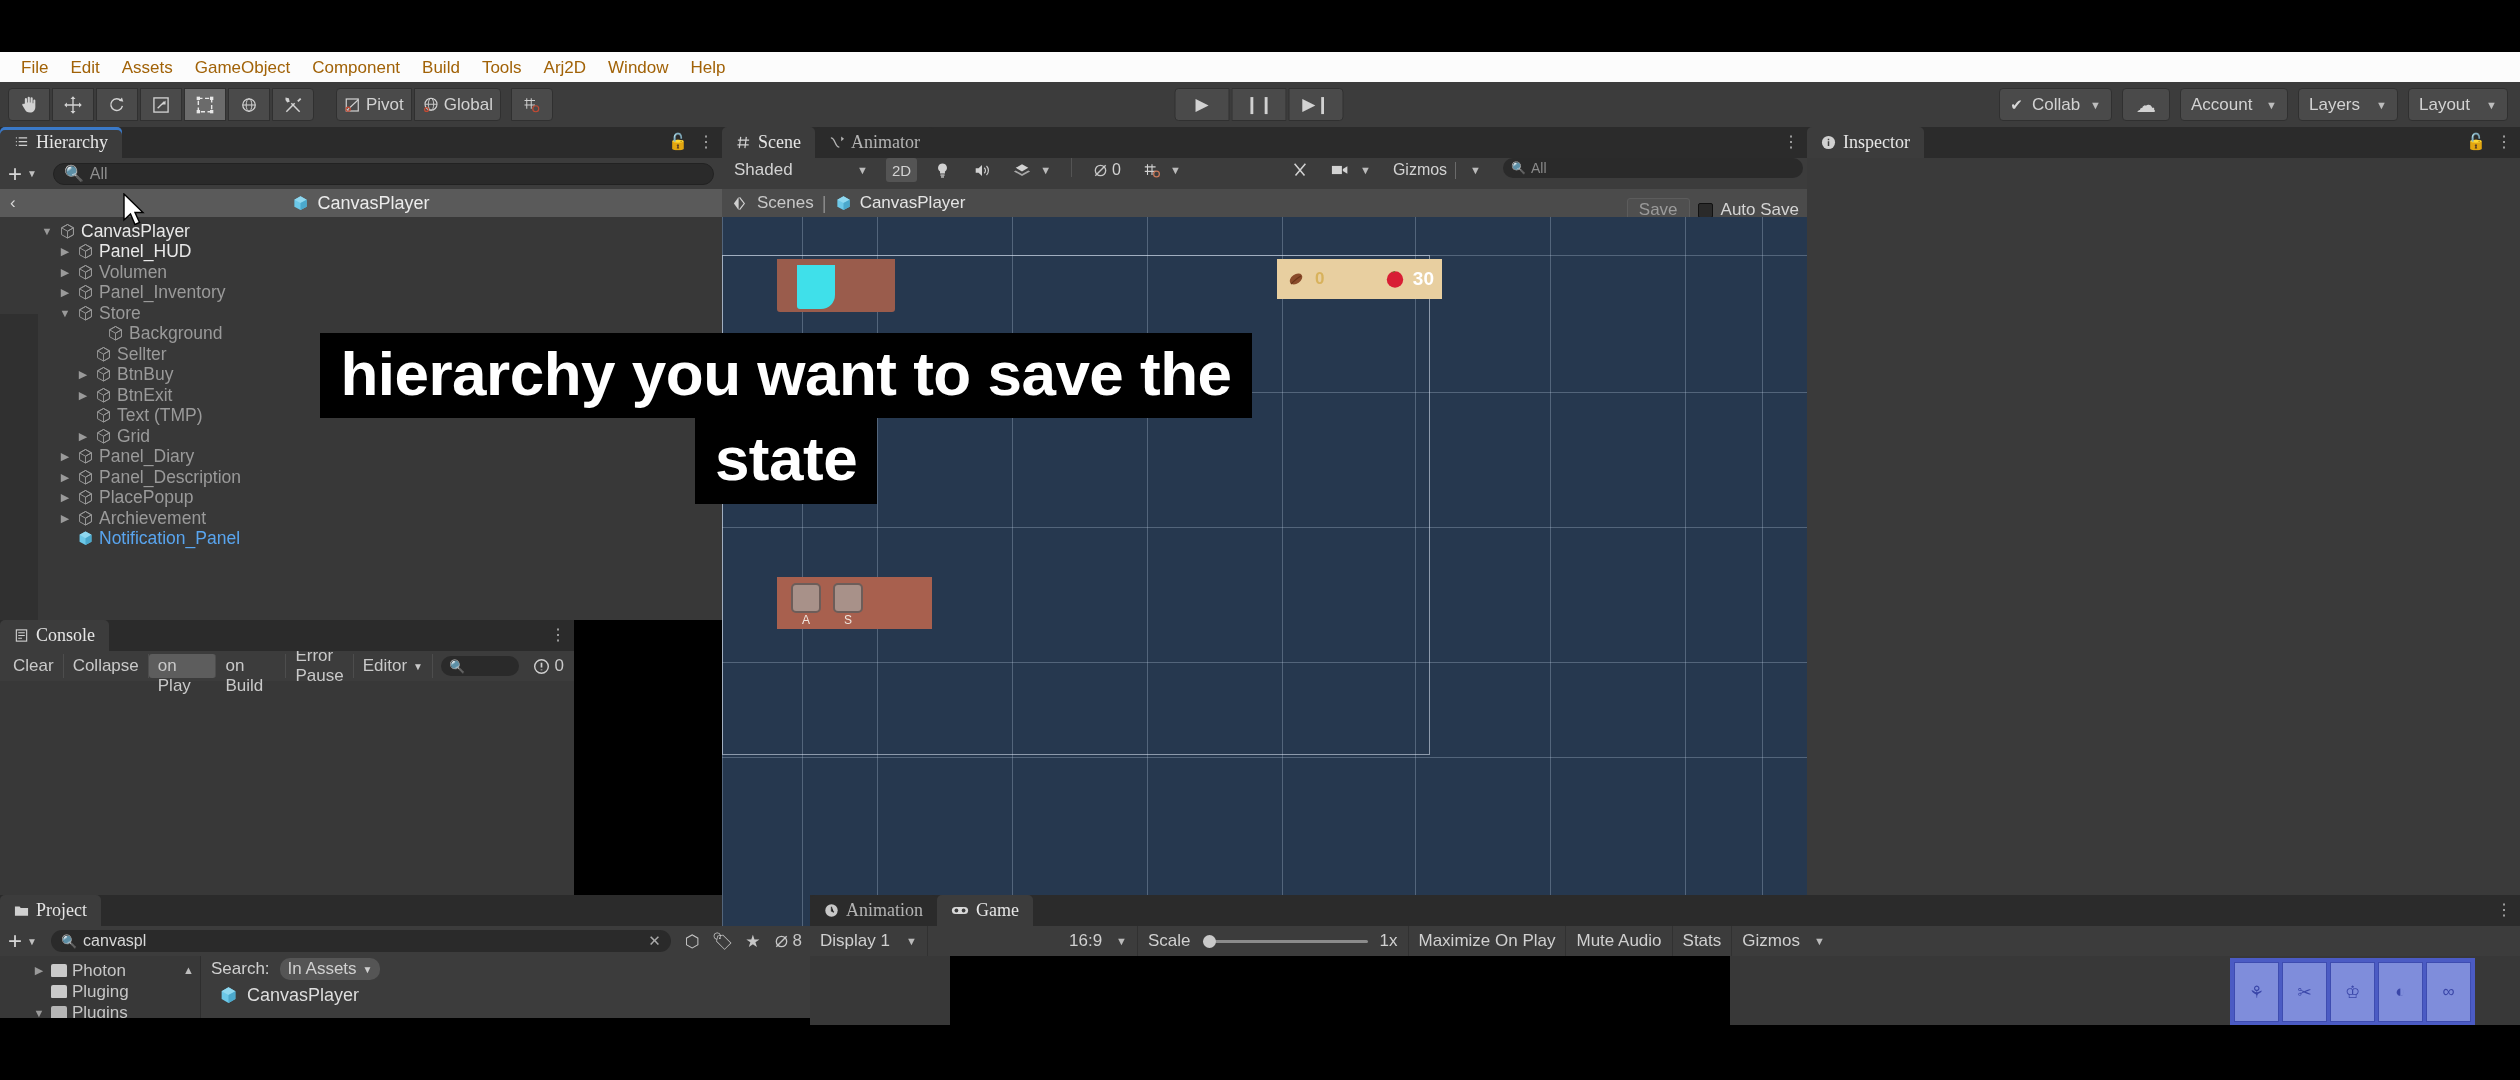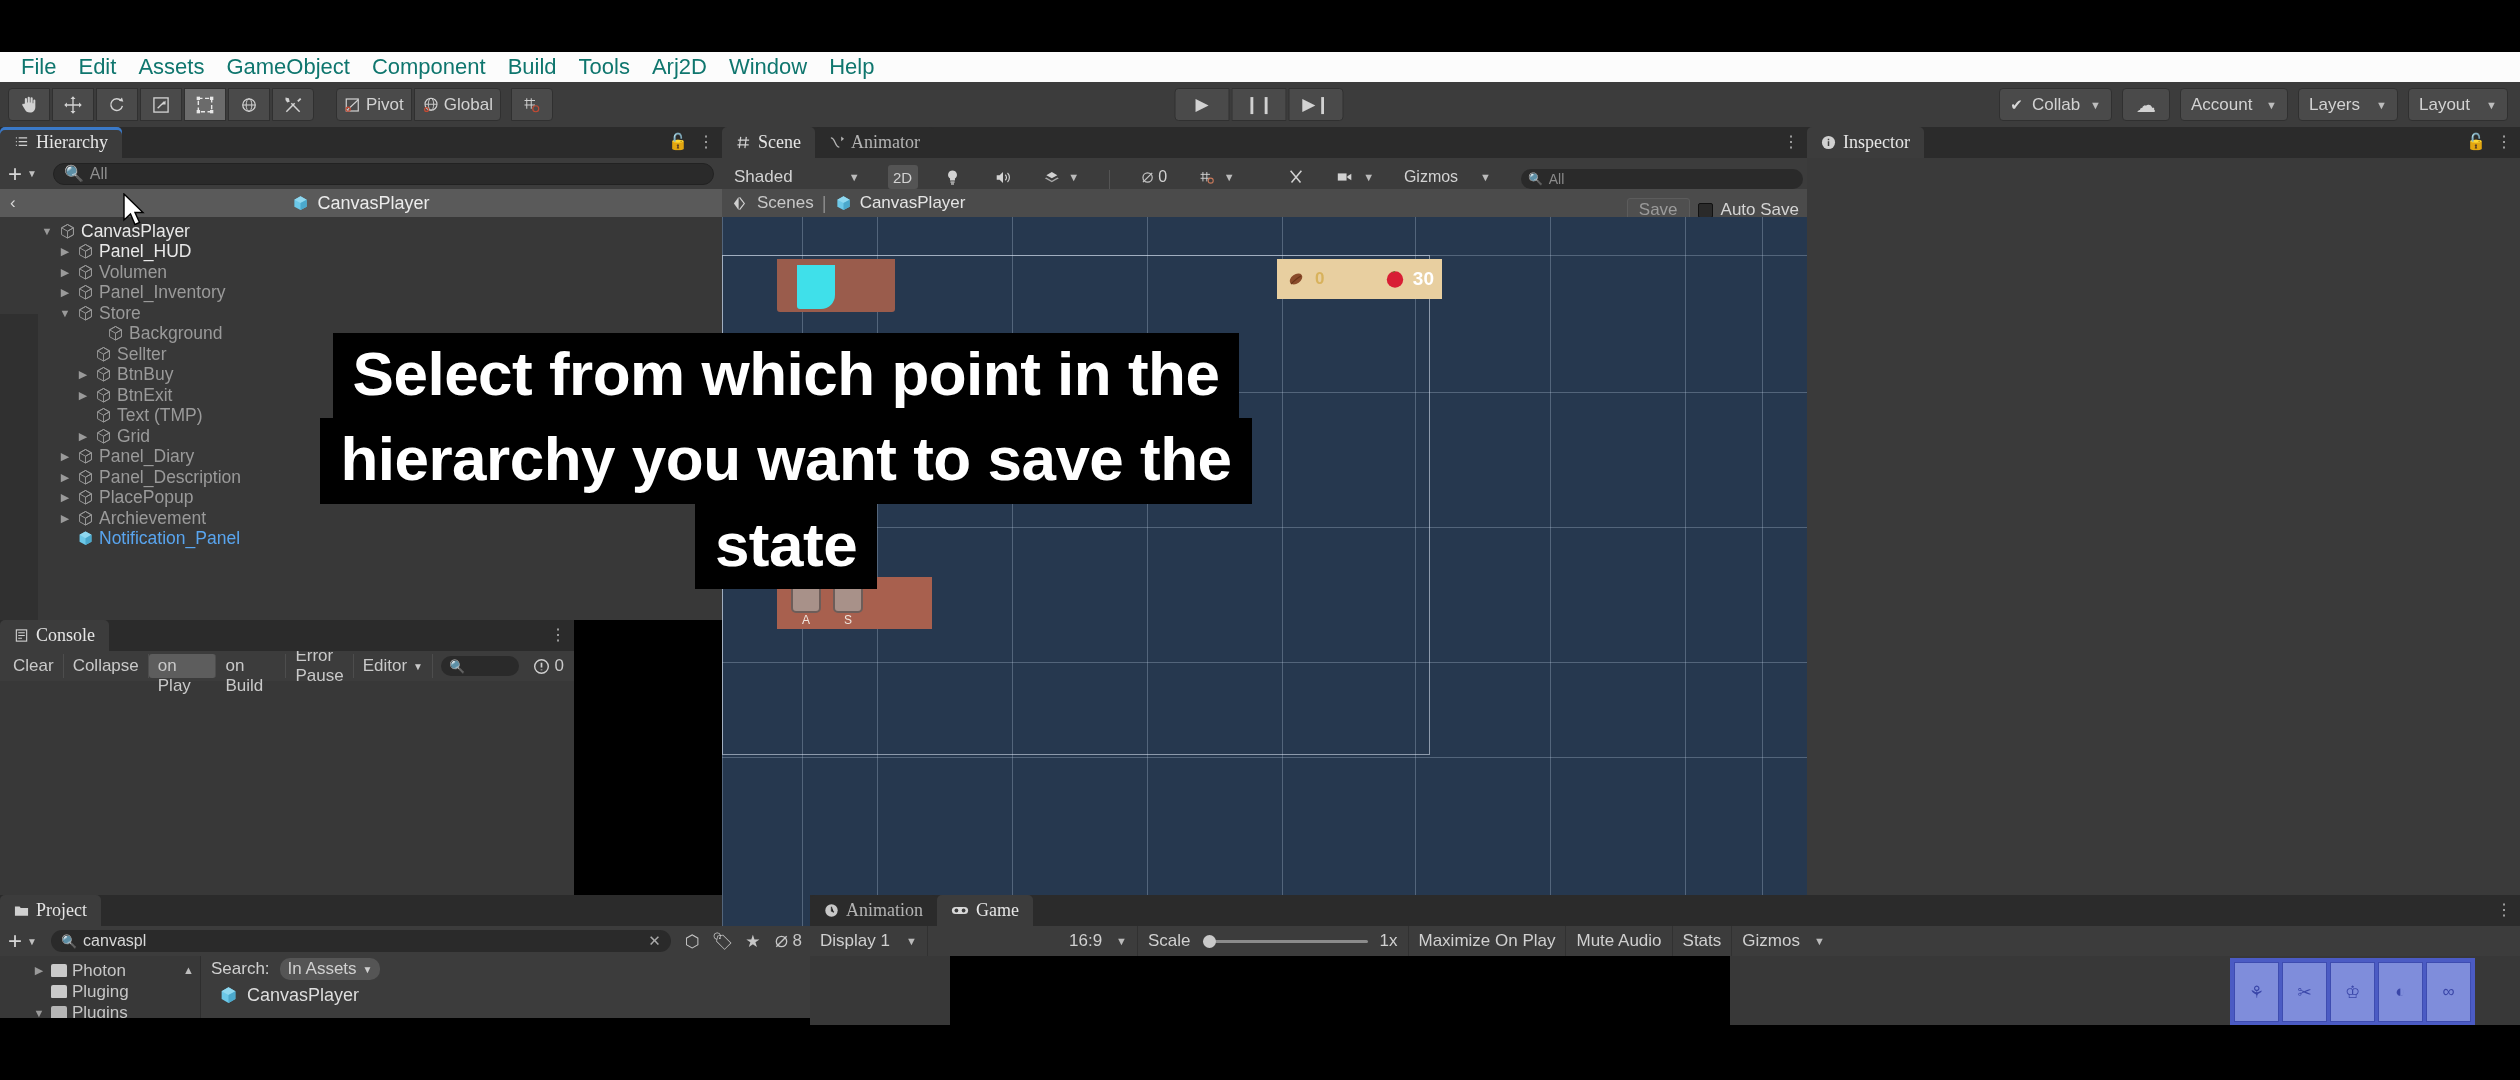--- a/index.html
+++ b/index.html
@@ -13,21 +13,21 @@
 
   
   .topbar-black{ position:absolute; left:0; top:0; width:2520px; height:52px; background:#000; }
 
   
   .menubar{
     position:absolute; left:0; top:52px; width:2520px; height:30px;
     background:#fcfcfc; display:flex; align-items:center; padding-left:10px; gap:0px;
   }
   .menubar .mi{
-    color:#0f766e; font-size:22px; padding:2px 11px; white-space:nowrap; line-height:1;
+    color:#a16207; font-size:17px; padding:2px 11px; white-space:nowrap; line-height:1;
   }
 
   
   .toolbar{
     position:absolute; left:0; top:82px; width:2520px; height:45px;
     background:#3c3c3c; display:flex; align-items:center; padding:0 8px;
   }
   .tbtn{
     height:33px; min-width:42px; display:flex; align-items:center; justify-content:center;
     background:#4a4a4a; border:1px solid #303030; margin-right:2px; color:#d2d2d2;
@@ -106,21 +106,21 @@
   .folder-row{ height:21px; display:flex; align-items:center; color:#c6c6c6; font-size:17px; gap:5px; }
   .folder{ width:16px; height:13px; background:#c9c9c9; border-radius:2px 2px 1px 1px; position:relative; flex:0 0 16px; }
   .folder.open{ background:#b5b5b5; }
   .search-row{ height:26px; display:flex; align-items:center; gap:10px; padding:0 10px; color:#d0d0d0; font-size:17px; }
   .inassets{ background:#555; border-radius:10px; padding:1px 8px; display:flex; align-items:center; gap:6px; }
   .result-row{ height:26px; display:flex; align-items:center; gap:9px; padding-left:18px; color:#dedede; font-size:18px; }
   .scroll-up{ position:absolute; right:6px; top:8px; color:#bdbdbd; font-size:11px; }
 
   
   #scene{ left:722px; top:127px; width:1085px; height:768px; background:#383838; }
-  .scene-toolbar{ height:31px; background:#3c3c3c; display:flex; align-items:flex-end; padding:0 4px; gap:20px; }
+  .scene-toolbar{ height:31px; background:#3c3c3c; display:flex; align-items:flex-start; padding:0 4px; gap:10px; }
   .sdrop{ height:24px; display:flex; align-items:center; padding:0 8px; color:#d2d2d2; font-size:17px; }
   .sdrop.wide{ width:150px; justify-content:space-between; }
   .sbtn{ height:24px; min-width:30px; display:flex; align-items:center; justify-content:center; color:#d2d2d2; font-size:16px; padding:0 6px; gap:3px; }
   .sbtn.box{ background:#545454; border-radius:3px; }
   .vsep{ width:1px; height:19px; background:#545454; margin:0 4px; }
   .gizmo-search{
     width:300px; height:20px; background:#2a2a2a; border-radius:10px; display:flex;
     align-items:center; padding:0 8px; color:#8a8a8a; font-size:14px; gap:5px; margin-left:6px;
   }
   .scene-bc{ height:28px; background:#4b4b4b; display:flex; align-items:center; padding:0 10px; gap:8px; position:relative; }
@@ -877,21 +877,20 @@
           <div class="game-ui-cell">◐</div>
           <div class="game-ui-cell">∞</div>
         </div>
       <div class="game-ui-panel"></div>
     </div>
   </div>
 
   <div class="bottom-black"></div>
 
   <div class="caption" id="caption">
-      <div class="cap-line">Select from which point in the</div>
       <div class="cap-line">hierarchy you want to save the</div>
       <div class="cap-line">state</div>
     </div>
 
   <svg class="cursor" width="26" height="36" viewBox="0 0 26 36">
     <path d="M2 1 L2 27 L8.5 21 L13 31.5 L17.5 29.5 L13 19.5 L21 19.5 Z" fill="#fff" stroke="#000" stroke-width="1.4"></path>
   </svg>
 
 </div>
 

